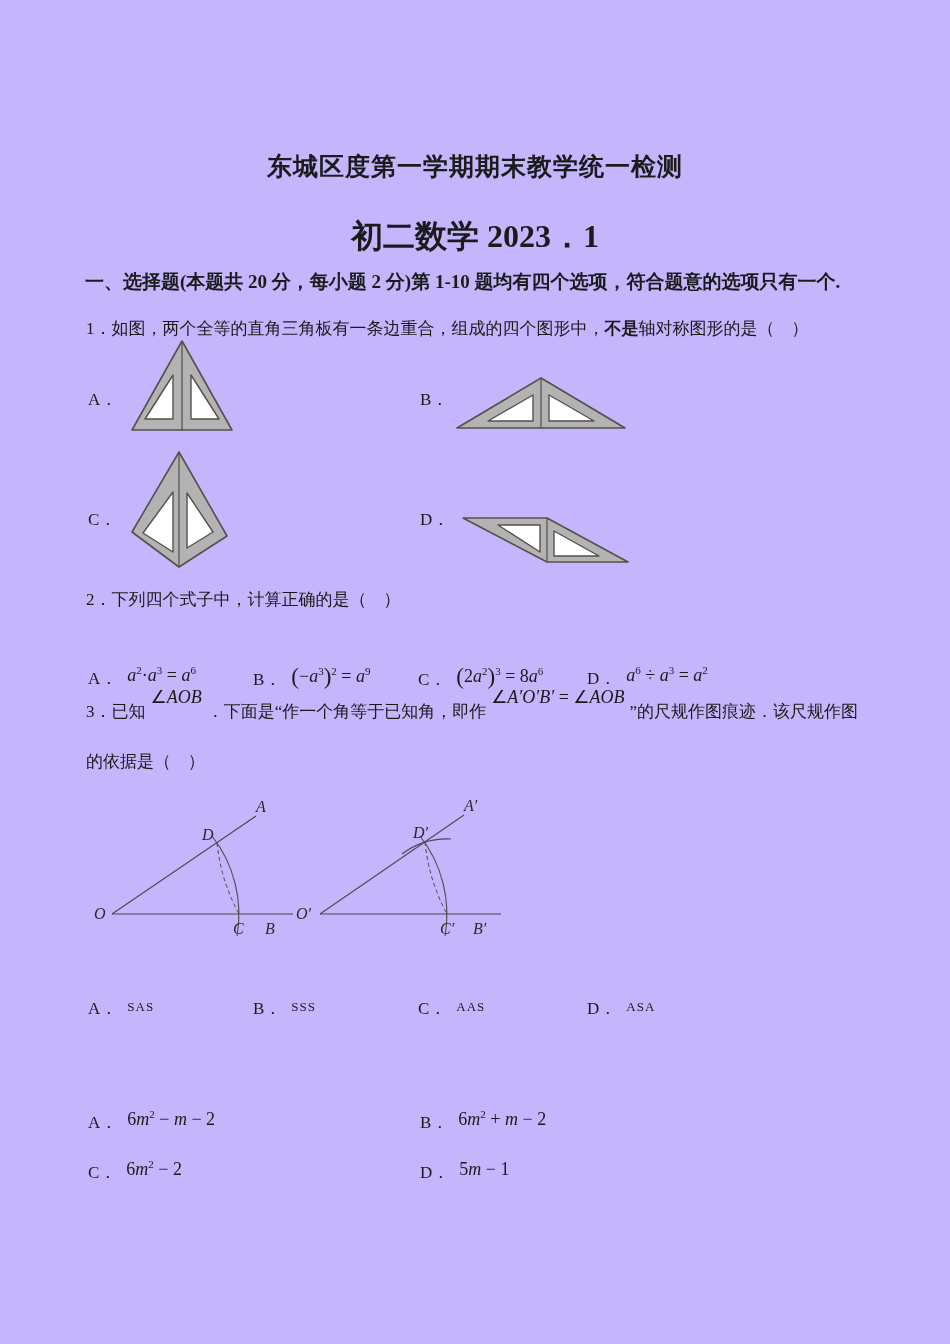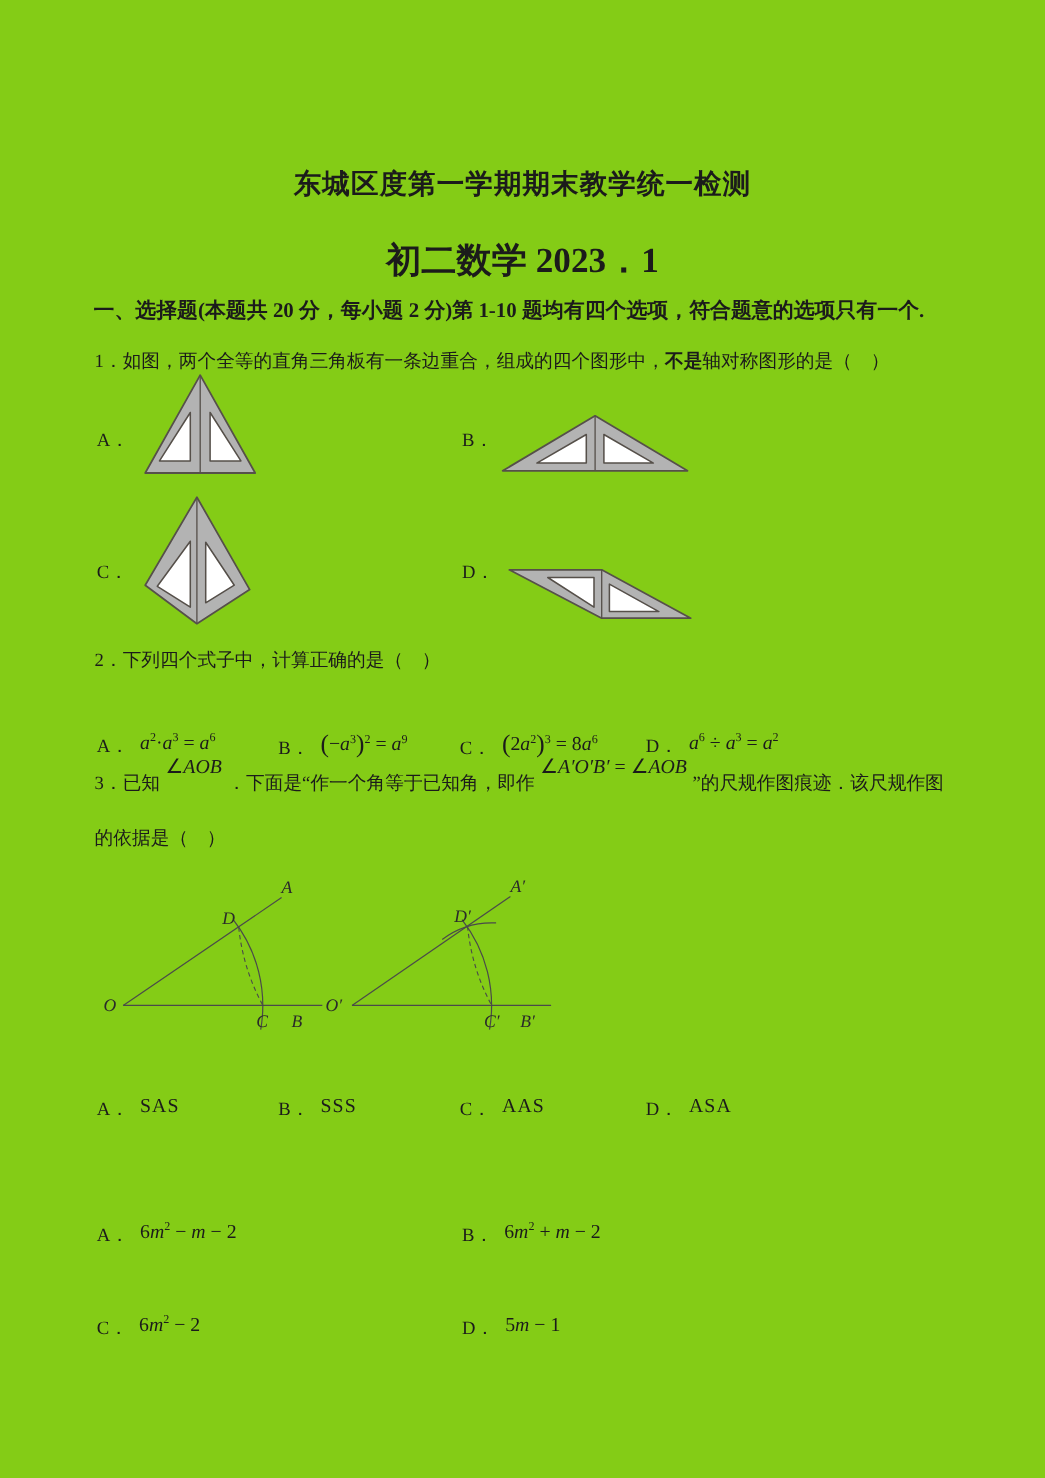--- a/index.html
+++ b/index.html
@@ -1,29 +1,29 @@
 <!DOCTYPE html>
 <html style="--ink: #1b1b1b; --tri-fill: #b3b3b3; --tri-stroke: #56504a;"><head>
 <meta charset="utf-8">
 <style>
   html,body{margin:0;padding:0;background:#ffffff;}
   #page{
-    position:relative;width:950px;height:1344px;background:#84cc16;
+    position:relative;width:950px;height:1344px;background:#c4b5fd;
     font-family:"Liberation Serif",serif;color:var(--ink,#1b1b1b);overflow:hidden;
   }
   .abs{position:absolute;}
   .center{left:0;width:950px;text-align:center;}
   .title{font-size:25px;font-weight:700;letter-spacing:1px;}
   .subtitle{font-size:32px;font-weight:700;}
   .heading{left:85px;font-size:19px;font-weight:700;white-space:nowrap;}
   .qtext{left:86px;font-size:17px;white-space:nowrap;}
   .row{left:88px;width:862px;height:44px;}
   .opt{position:absolute;top:0;white-space:nowrap;margin-top:33px;}
   .olabel{font-size:17px;margin-right:10px;}
-  .otext{font-size:18px;letter-spacing:1px;}
+  .otext{font-size:13px;letter-spacing:1px;}
   .formula{font-family:"Liberation Serif",serif;font-size:18px;}
   .formula .f-i{font-style:italic;}
   .formula .f-n{font-style:normal;}
   .formula .f-sup{font-size:11px;vertical-align:7px;font-style:normal;}
   .formula .f-p{font-size:23px;vertical-align:-2px;}
   .raised{display:inline-block;transform:translateY(-14px);margin:0 5px;}
   .raised2{display:inline-block;transform:translateY(-12px);margin:0 4px;}
   .lift3{display:inline-block;transform:translateY(-3px);}
   svg text{font-family:"Liberation Serif",serif;font-style:italic;font-size:16px;fill:#2a2a2a;}
   .tri{fill:var(--tri-fill,#b3b3b3);stroke:var(--tri-stroke,#56504a);stroke-width:1.6;stroke-linejoin:round;}
@@ -116,19 +116,19 @@
     <span class="opt" style="left:165px"><span class="olabel">B．</span><span class="otext lift3">SSS</span></span>
     <span class="opt" style="left:330px"><span class="olabel">C．</span><span class="otext lift3">AAS</span></span>
     <span class="opt" style="left:499px"><span class="olabel">D．</span><span class="otext lift3">ASA</span></span>
   </div>
 
 
   <div class="abs row" style="top:1078px">
     <span class="opt" style="left:0"><span class="olabel">A．</span><span class="formula lift3"><span class="f-n">6</span><span class="f-i">m</span><span class="f-sup">2</span><span class="f-n"> − </span><span class="f-i">m</span><span class="f-n"> − 2</span></span></span>
     <span class="opt" style="left:332px"><span class="olabel">B．</span><span class="formula lift3"><span class="f-n">6</span><span class="f-i">m</span><span class="f-sup">2</span><span class="f-n"> + </span><span class="f-i">m</span><span class="f-n"> − 2</span></span></span>
   </div>
-  <div class="abs row" style="top:1163px">
+  <div class="abs row" style="top:1128px">
     <span class="opt" style="left:0"><span class="olabel">C．</span><span class="formula lift3"><span class="f-n">6</span><span class="f-i">m</span><span class="f-sup">2</span><span class="f-n"> − 2</span></span></span>
     <span class="opt" style="left:332px"><span class="olabel">D．</span><span class="formula lift3"><span class="f-n">5</span><span class="f-i">m</span><span class="f-n"> − 1</span></span></span>
   </div>
 
 
 </div>
 
 </body></html>

